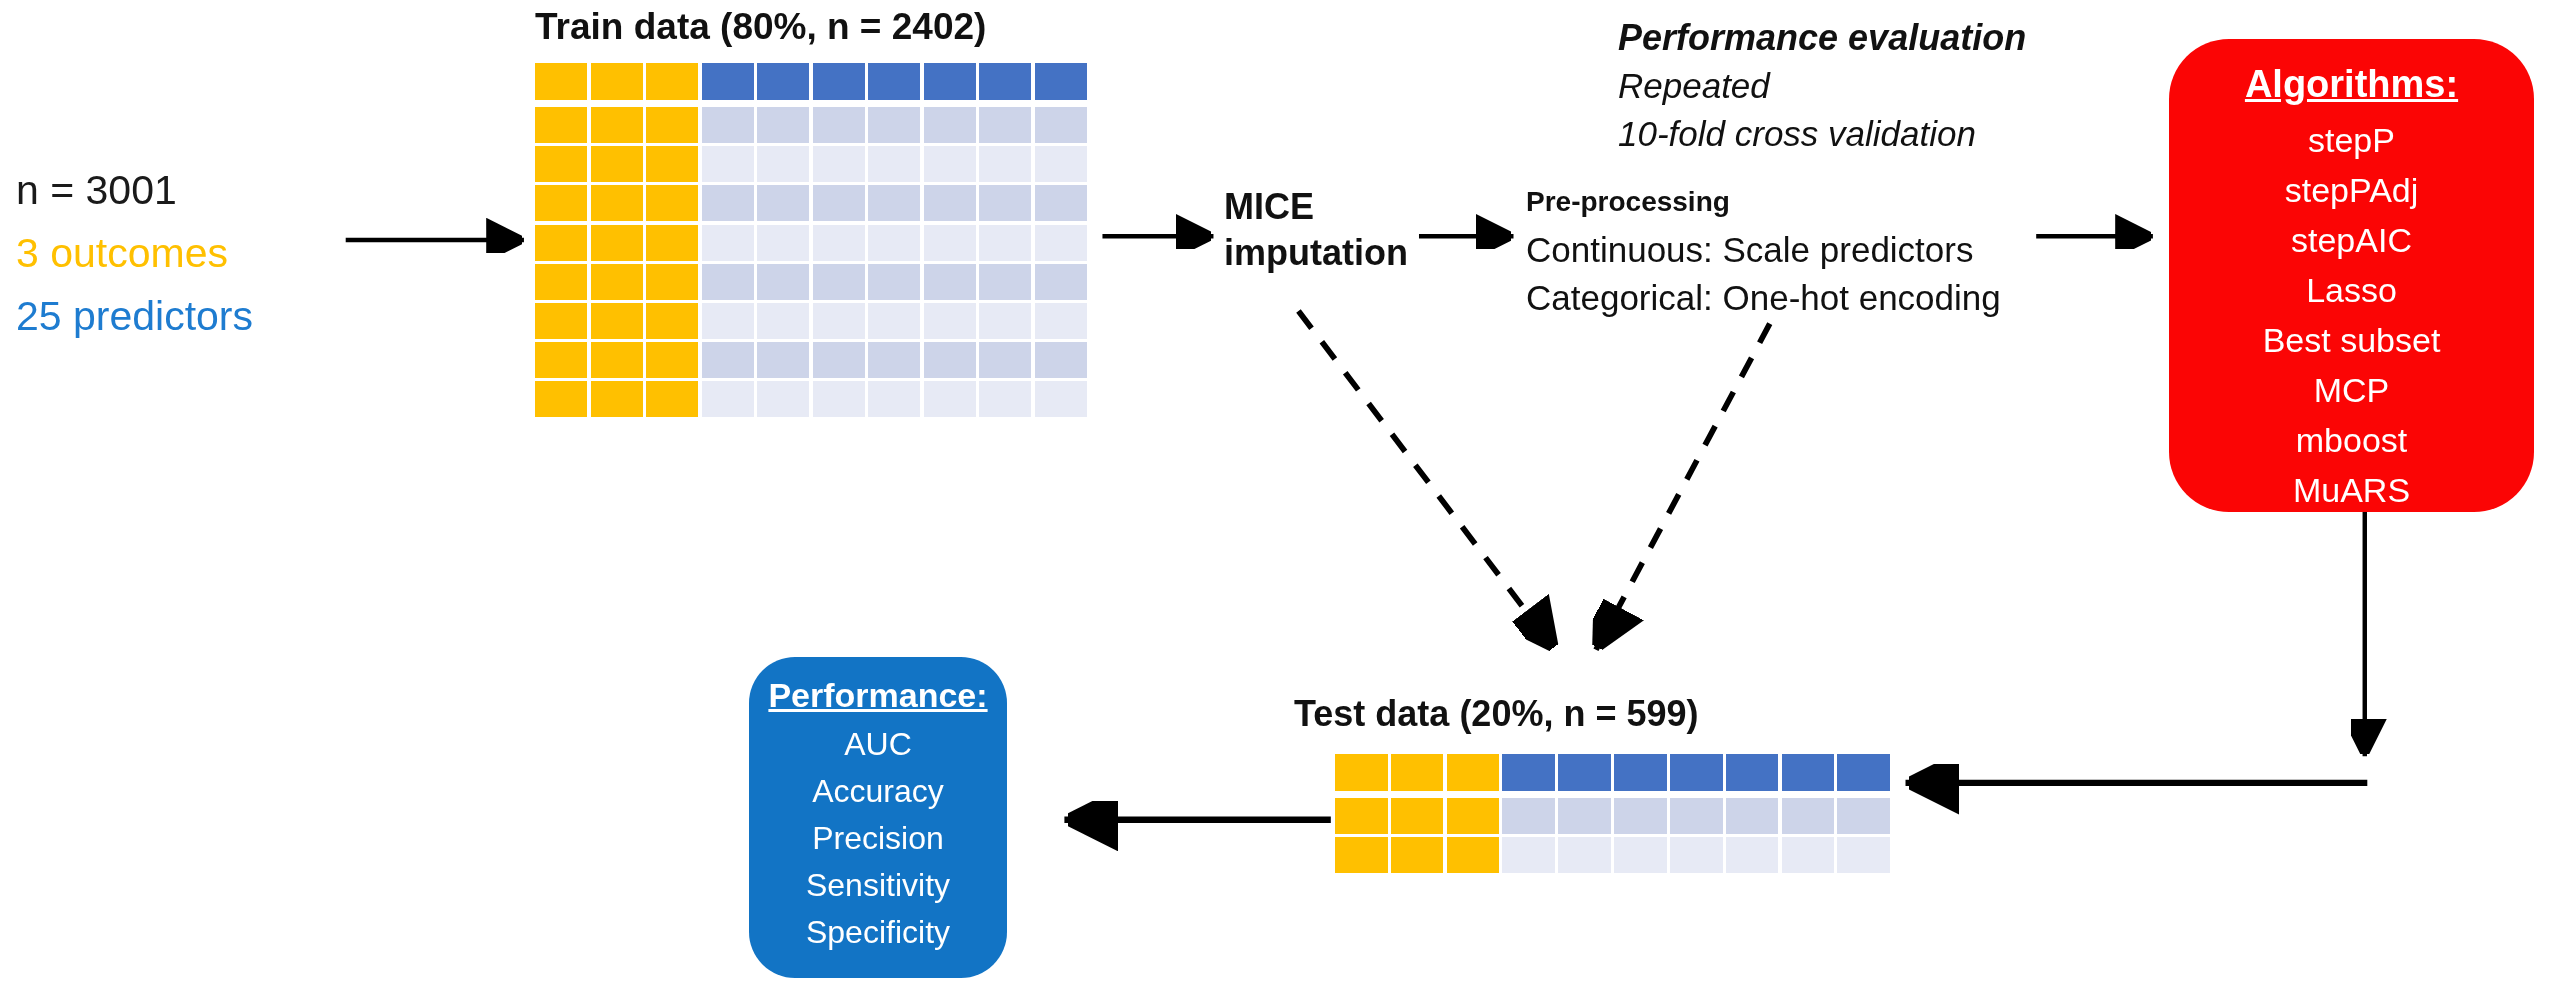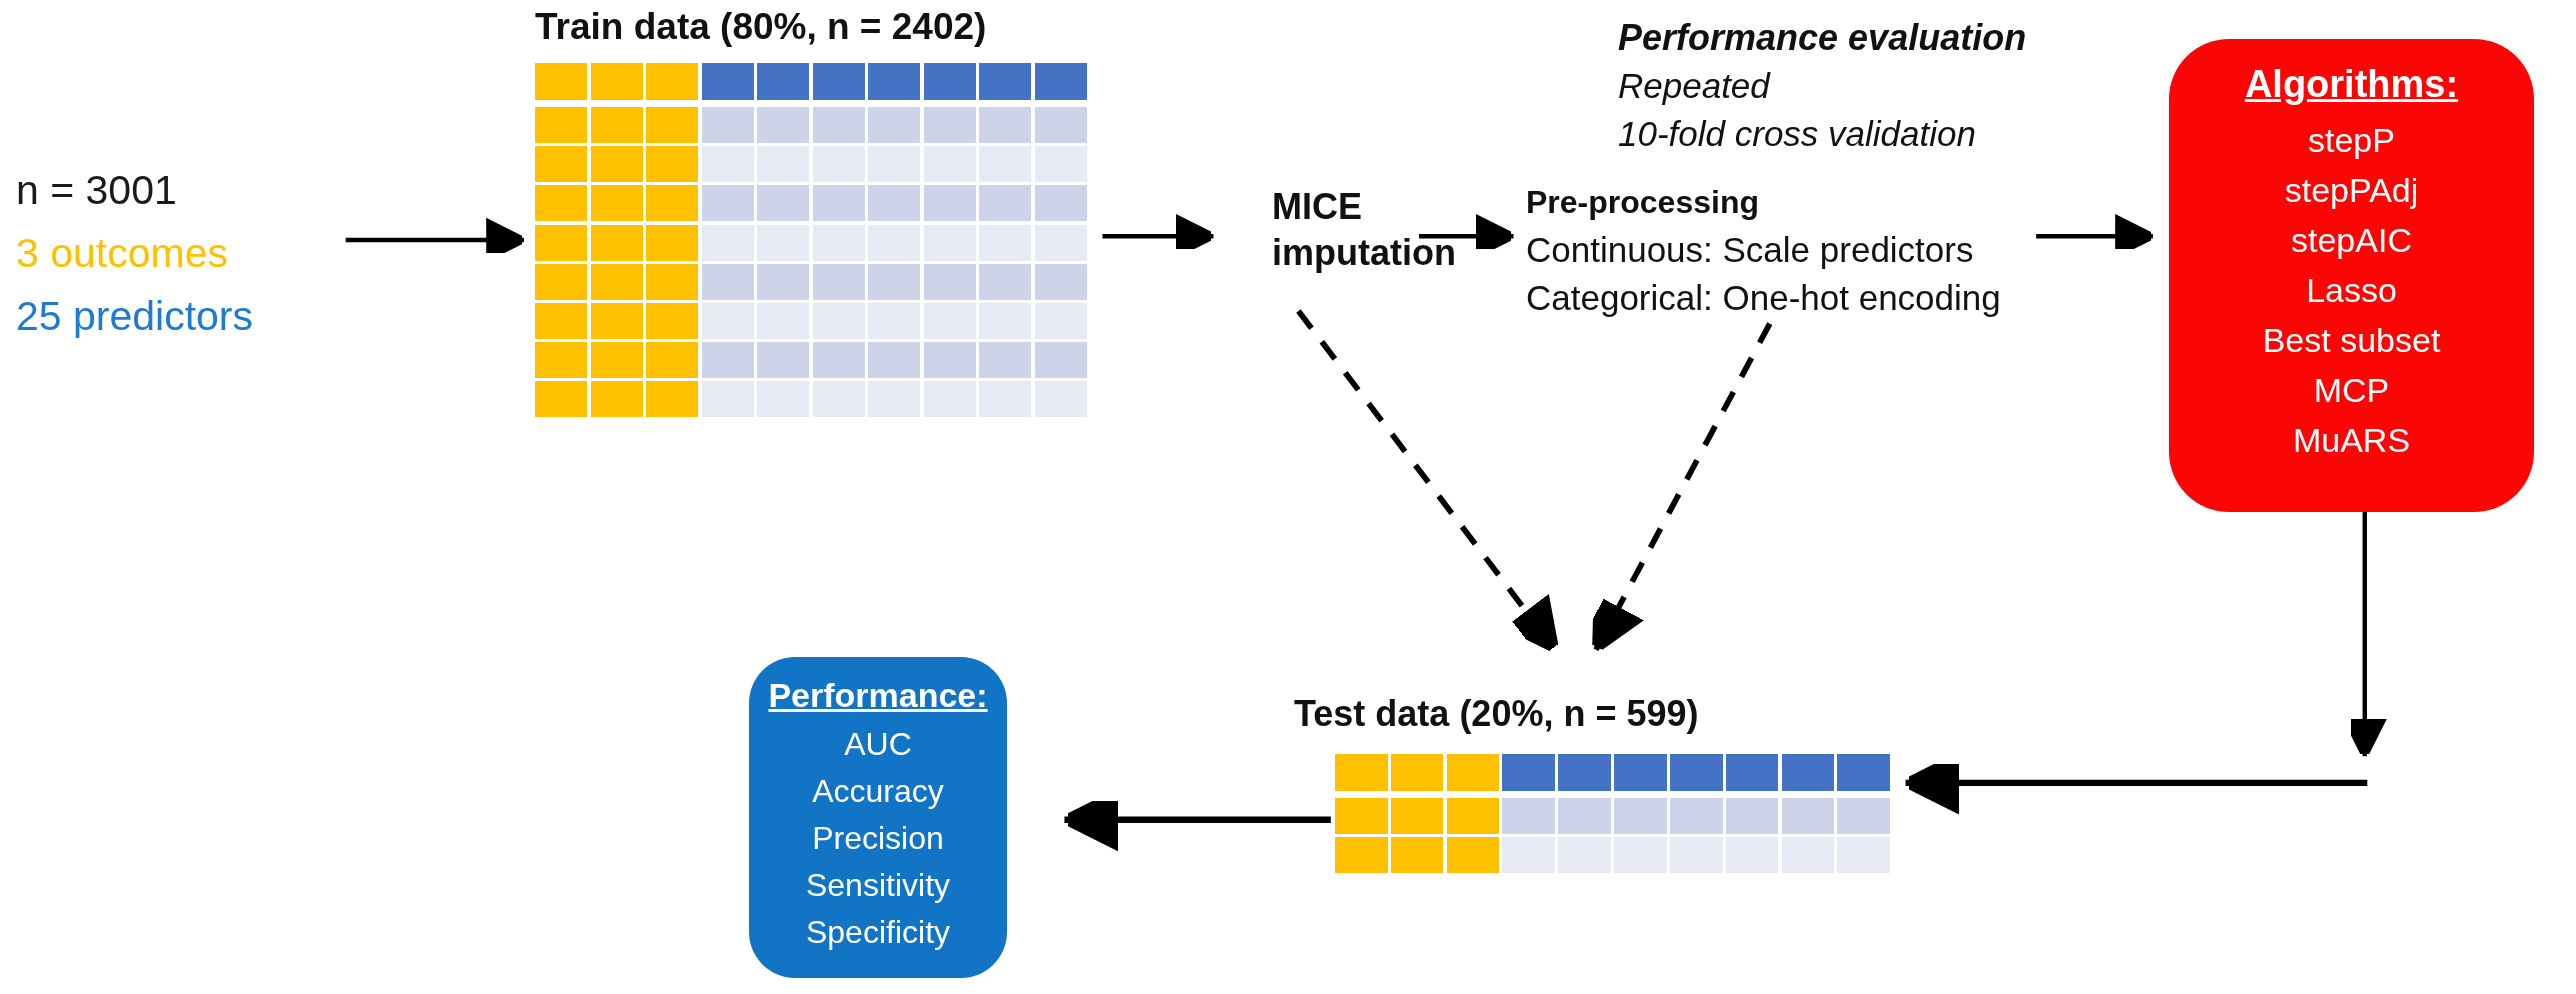--- a/index.html
+++ b/index.html
@@ -30,25 +30,25 @@
   #test-grid{left:1335px;top:754px;width:555px;}
   .grid-row{display:flex;gap:3.2px;height:36px;margin-bottom:3.2px;}
   .grid-row.header{height:37px;margin-bottom:7px;}
   .cell{flex:1;}
   .cell.yellow{background:var(--outcome-yellow);}
   .grid-row.header .cell.body{background:var(--header-blue);}
   .grid-row.shade-a .cell.body{background:var(--row-dark);}
   .grid-row.shade-b .cell.body{background:var(--row-light);}
 
   
-  #mice{left:1224px;top:184px;font-size:36px;font-weight:bold;line-height:46px;white-space:nowrap;margin-left:48px;}
+  #mice{left:1224px;top:184px;font-size:36px;font-weight:bold;line-height:46px;white-space:nowrap;}
   #evaluation{left:1618px;top:14px;font-size:35px;line-height:48px;white-space:nowrap;font-style:italic;}
   #evaluation .hd{font-weight:bold;font-size:36px;}
   #preprocessing{left:1526px;top:178px;font-size:35px;line-height:48px;white-space:nowrap;}
-  #preprocessing .hd{font-weight:bold;font-size:32px;}
+  #preprocessing .hd{font-weight:bold;font-size:28px;}
 
   
   .round-box{color:#fff;text-align:center;}
   #algorithms-box{
     left:2169px;top:39px;width:365px;height:473px;
     background:var(--algorithms-red);border-radius:60px;
     padding-top:24px;box-sizing:border-box;
   }
   #algorithms-box .box-title{font-size:38px;font-weight:bold;text-decoration:underline;margin-bottom:9px;}
   #algorithms-box .box-item{font-size:34px;line-height:50px;}
@@ -221,20 +221,21 @@
 
   <div id="algorithms-box" class="abs round-box">
     <div class="box-title">Algorithms:</div>
     <div>
         <div class="box-item">stepP</div>
         <div class="box-item">stepPAdj</div>
         <div class="box-item">stepAIC</div>
         <div class="box-item">Lasso</div>
         <div class="box-item">Best subset</div>
         <div class="box-item">MCP</div>
+        <div class="box-item">mboost</div>
         <div class="box-item">MuARS</div>
       </div>
   </div>
 
   <div id="test-title" class="abs block-title">Test data (20%, n = 599)</div>
   <div id="test-grid" class="abs data-grid" data-grid="test">
       <div class="grid-row header">
         <div class="cell yellow"></div>
         <div class="cell yellow"></div>
         <div class="cell yellow"></div>

